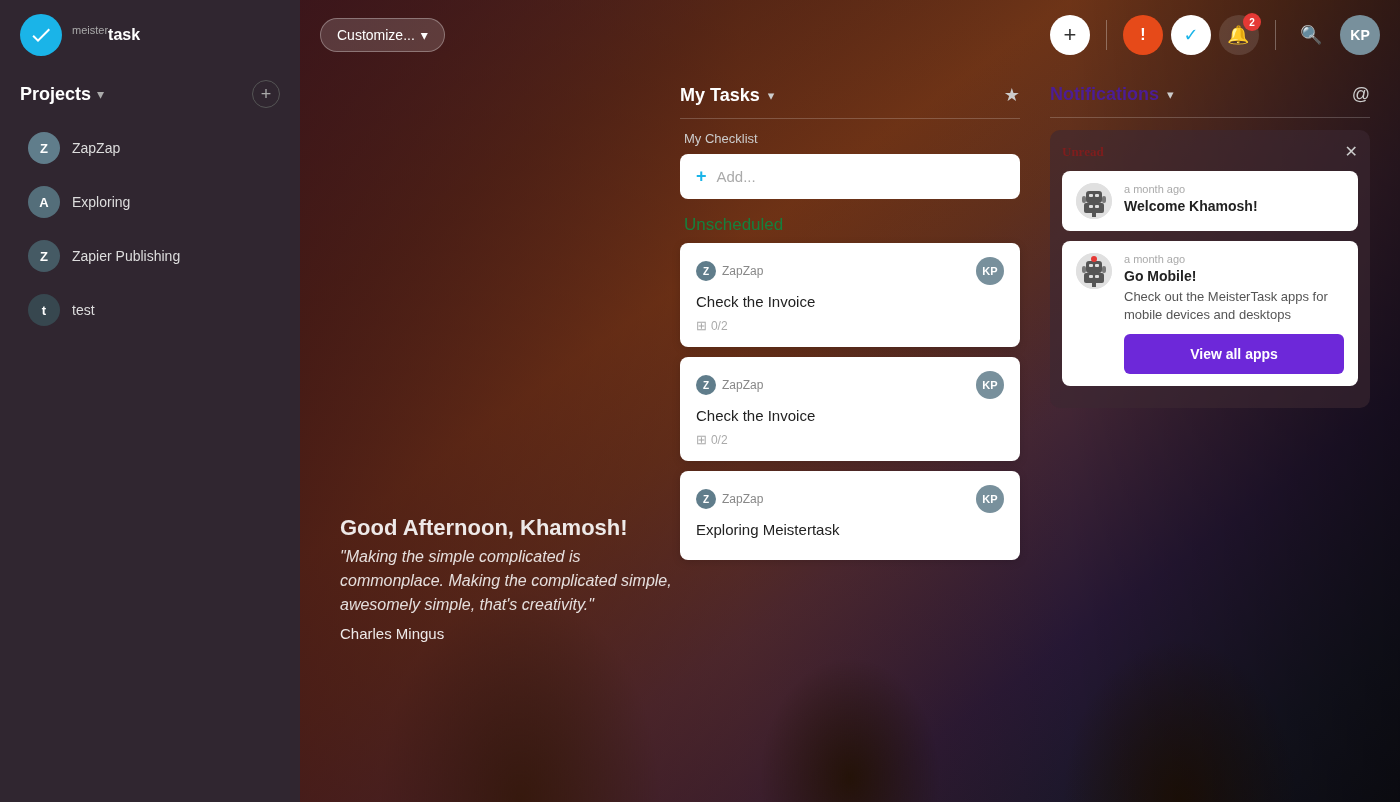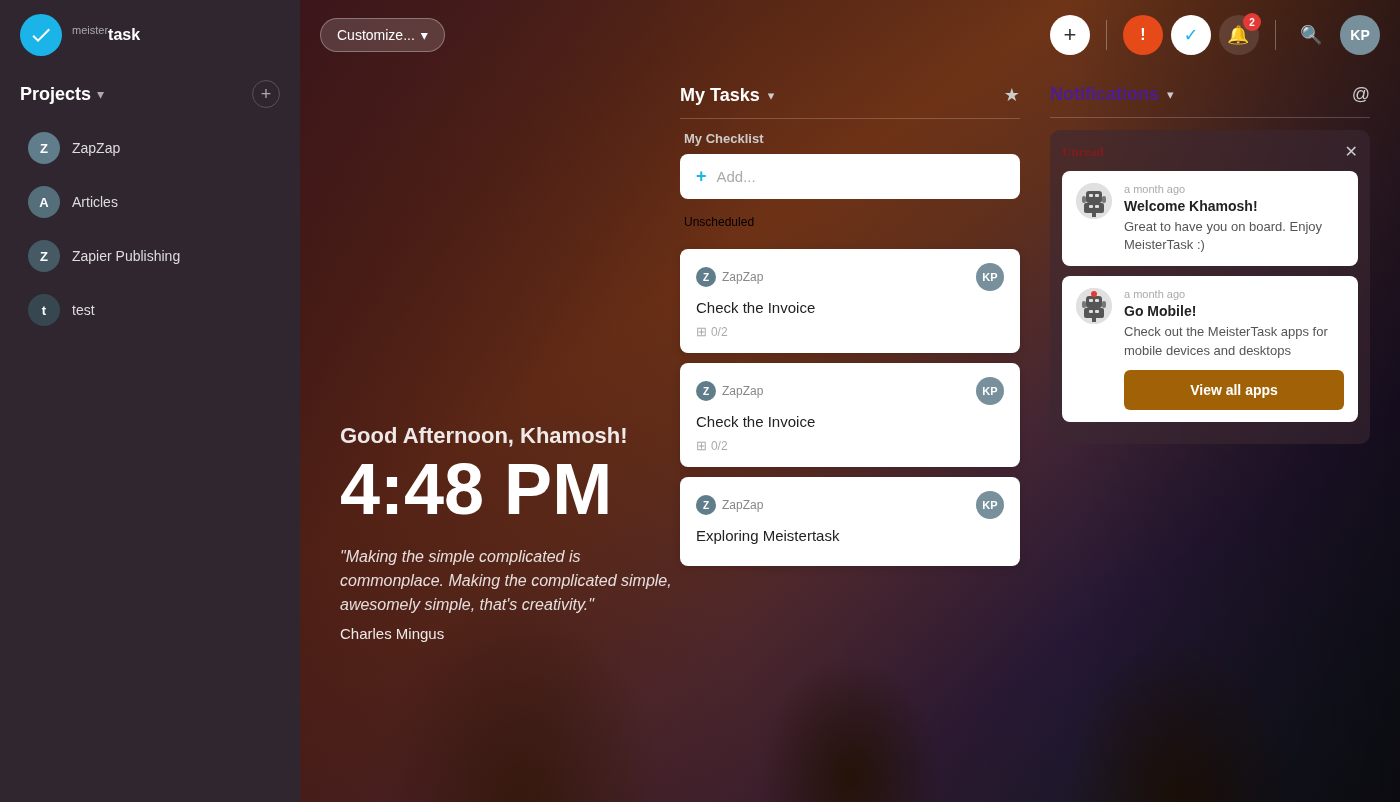--- a/index.html
+++ b/index.html
@@ -238,36 +238,36 @@
     }
     .panel-title-wrap {
       display: flex; align-items: center; gap: 8px;
       cursor: pointer;
     }
     .panel-title { color: #fff; font-size: 18px; font-weight: 600; }
     .panel-chevron { color: #ccc; font-size: 13px; }
     .panel-star { color: #ccc; font-size: 18px; cursor: pointer; }
     .panel-divider { height: 1px; background: rgba(255,255,255,0.2); margin-bottom: 12px; }
 
-    .checklist-label { color: #ccc; font-size: 13px; font-weight: 700; margin-bottom: 8px; padding: 0 4px; }
+    .checklist-label { color: #ccc; font-size: 13px; font-weight: 400; margin-bottom: 8px; padding: 0 4px; }
 
     .add-item-box {
       background: #fff;
       border-radius: 8px;
       padding: 12px 16px;
       display: flex;
       align-items: center;
       gap: 10px;
       margin-bottom: 16px;
       cursor: pointer;
     }
     .add-plus { color: #1ab4e8; font-size: 18px; font-weight: 700; }
     .add-label { color: #aaa; font-size: 15px; }
 
-    .section-label { color: #000000; font-size: 12px; font-weight: 500; margin-bottom: 20px; padding: 0 4px; }
+    .section-label { color: #15803d; font-size: 17px; font-weight: 500; margin-bottom: 8px; padding: 0 4px; }
 
     .task-card {
       background: #fff;
       border-radius: 8px;
       padding: 14px 16px;
       margin-bottom: 10px;
       cursor: pointer;
       box-shadow: 0 2px 8px rgba(0,0,0,0.15);
     }
     .task-card-header {
@@ -353,21 +353,21 @@
       position: relative;
     }
     .notif-content { flex: 1; }
     .notif-time { color: #aaa; font-size: 11px; margin-bottom: 3px; }
     .notif-title-text { color: #222; font-size: 14px; font-weight: 600; margin-bottom: 4px; }
     .notif-body { color: #555; font-size: 13px; line-height: 1.4; }
 
     .view-all-btn {
       display: block;
       width: 100%;
-      background: #a16207;
+      background: #6d28d9;
       color: #fff;
       border: none;
       border-radius: 6px;
       padding: 12px;
       font-size: 14px;
       font-weight: 600;
       text-align: center;
       cursor: pointer;
       margin-top: 4px;
     }
@@ -396,21 +396,21 @@
     <button class="projects-add">+</button>
   </div>
 
   <div class="project-list">
     <div class="project-item">
       <div class="project-avatar" style="background:#607d8b;">Z</div>
       <span class="project-name">ZapZap</span>
     </div>
     <div class="project-item">
       <div class="project-avatar" style="background:#546e7a;">A</div>
-      <span class="project-name">Articles</span>
+      <span class="project-name">Exploring</span>
     </div>
     <div class="project-item">
       <div class="project-avatar" style="background:#455a64;">Z</div>
       <span class="project-name">Zapier Publishing</span>
     </div>
     <div class="project-item">
       <div class="project-avatar" style="background:#37474f;">t</div>
       <span class="project-name">test</span>
     </div>
   </div>
@@ -444,21 +444,20 @@
       <div class="topbar-divider"></div>
       <button class="topbar-icon-btn" style="background:transparent;">
         <span style="font-size:18px;">🔍</span>
       </button>
       <div class="avatar-btn">KP</div>
     </div>
   </div>
 
   <div class="greeting-area">
     <div class="greeting-text">Good Afternoon, Khamosh!</div>
-    <div class="clock-text">4:48 PM</div>
     <div class="quote-text">"Making the simple complicated is commonplace. Making the complicated simple, awesomely simple, that's creativity."</div>
     <div class="quote-author">Charles Mingus</div>
   </div>
 
   <div class="tasks-panel">
     <div class="panel-header">
       <div class="panel-title-wrap">
         <span class="panel-title">My Tasks</span>
         <span class="panel-chevron">▾</span>
       </div>
@@ -545,21 +544,20 @@
             <rect x="26" y="13" width="4" height="7" rx="2" fill="#777"></rect>
             <rect x="13" y="22" width="4" height="3" rx="1" fill="#e0e0e0"></rect>
             <rect x="19" y="22" width="4" height="3" rx="1" fill="#e0e0e0"></rect>
             <circle cx="18" cy="32" r="2" fill="#777"></circle>
             <rect x="16" y="30" width="4" height="4" fill="#555"></rect>
           </svg>
         </div>
         <div class="notif-content">
           <div class="notif-time">a month ago</div>
           <div class="notif-title-text">Welcome Khamosh!</div>
-          <div class="notif-body">Great to have you on board. Enjoy MeisterTask :)</div>
         </div>
       </div>
 
       <div class="notif-item">
         <div class="notif-avatar">
           <svg viewBox="0 0 36 36" width="36" height="36">
             <rect width="36" height="36" fill="#e0e0e0" rx="18"></rect>
             <rect x="10" y="8" width="16" height="12" rx="3" fill="#555"></rect>
             <rect x="13" y="11" width="4" height="3" rx="1" fill="#e0e0e0"></rect>
             <rect x="19" y="11" width="4" height="3" rx="1" fill="#e0e0e0"></rect>

